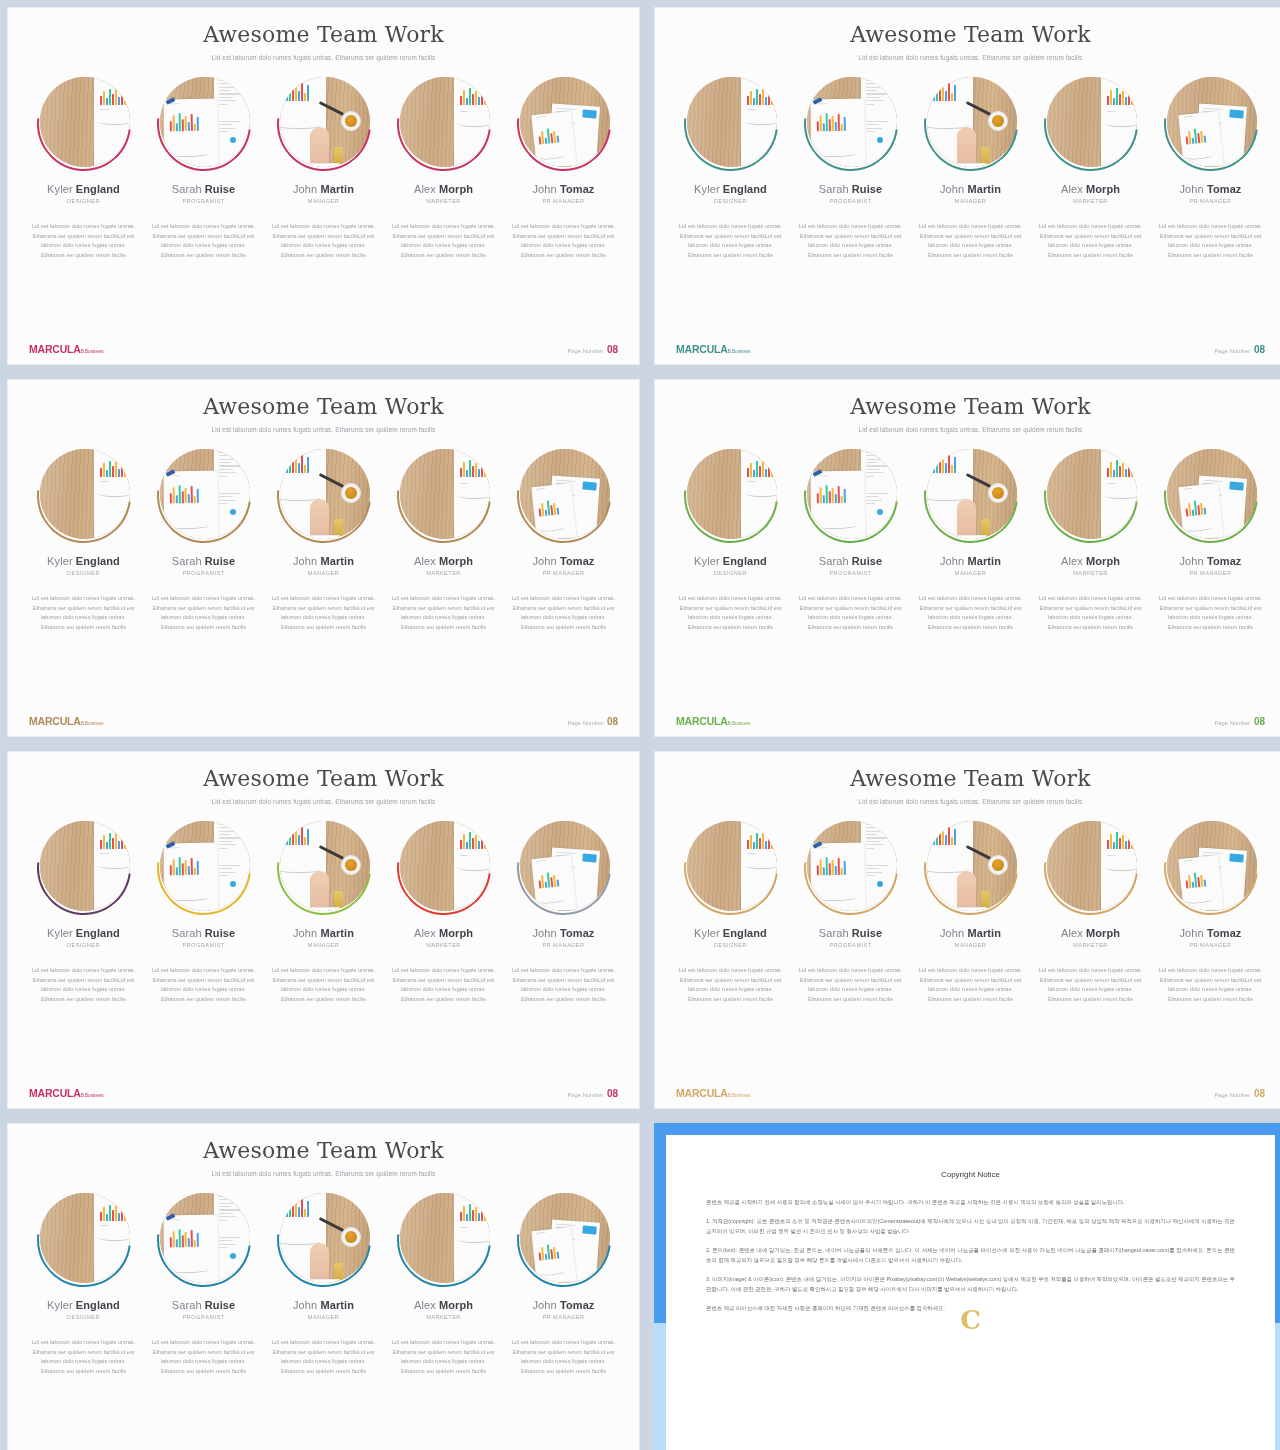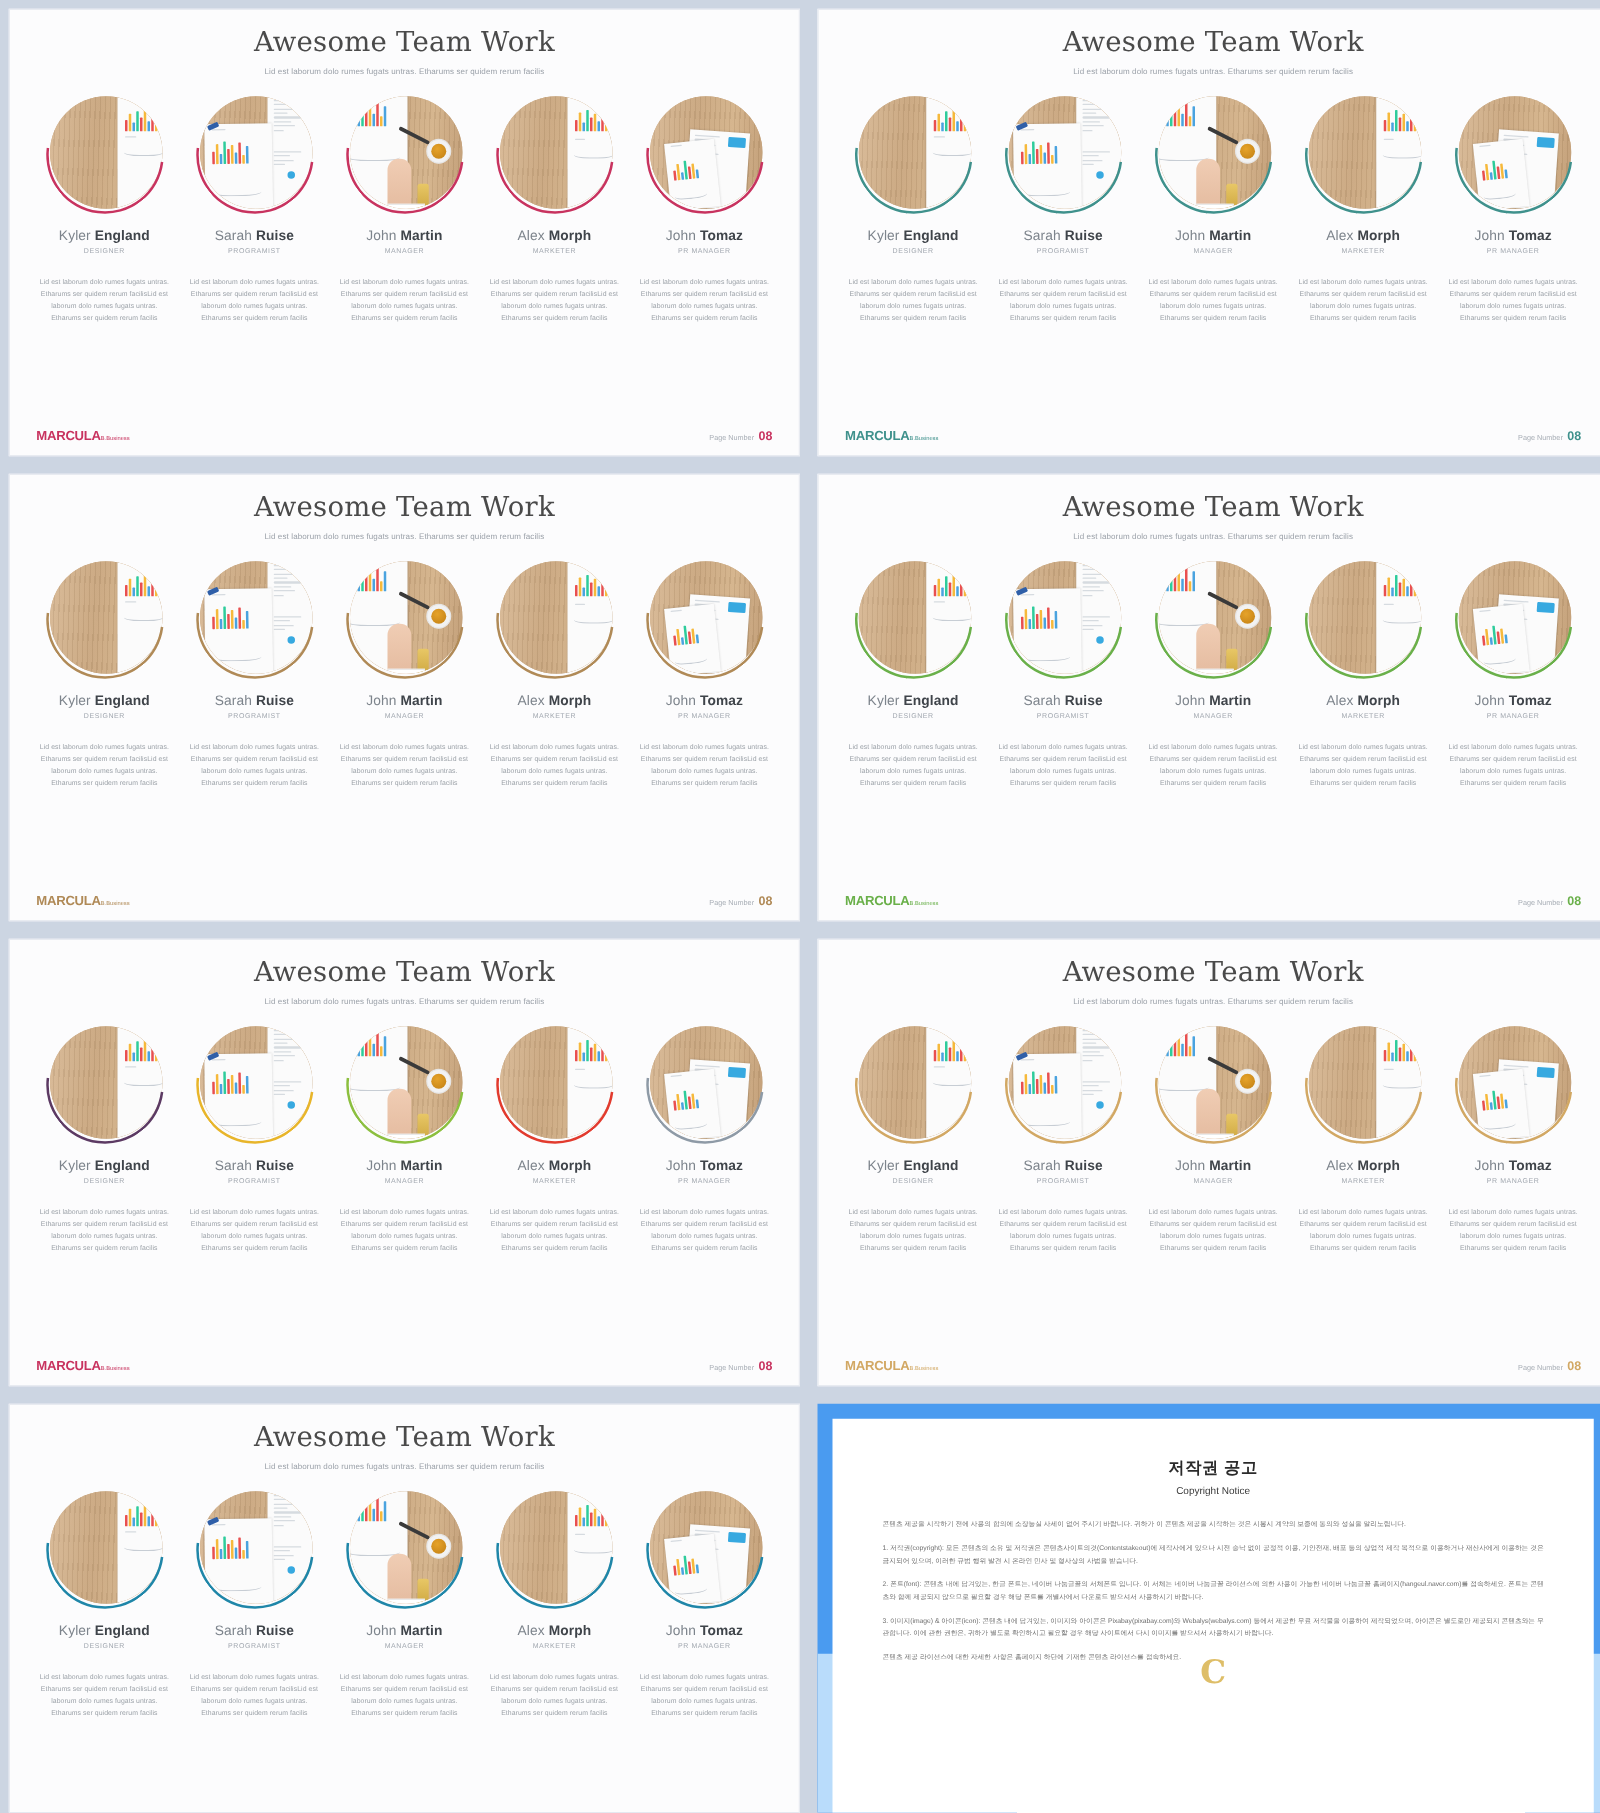--- a/index.html
+++ b/index.html
@@ -1597,21 +1597,20 @@
     <div class="m-name">John <b>Tomaz</b></div>
     <div class="m-role">PR MANAGER</div>
     <div class="m-desc">Lid est laborum dolo rumes fugats untras. Etharums ser quidem rerum facilisLid est laborum dolo rumes fugats untras. Etharums ser quidem rerum facilis</div>
   </div>
       </div>
 
   </div>
     <div class="copy-slide">
     <div class="shade"></div>
     <div class="copy-card">
-      <div class="copy-h1">저작권 공고</div>
       <div class="copy-h2">Copyright Notice</div>
       <div class="copy-body">
         <div class="c-mark">C</div>
         <div class="copy-p">콘텐츠 제공을 시작하기 전에 사용의 합의에 소장능실 사세이 없어 주시기 바랍니다. 귀하가 이 콘텐츠 제공을 시작하는 것은 시봉시 계약의 보증에 동의와 성실을 알리노립니다.</div>
         <div class="copy-p">1. 저작권(copyright): 모든 콘텐츠의 소유 및 저작권은 콘텐츠사이트의것(Contentstakeout)에 제작사에게 있으나 시전 승낙 없이 공정적 이용, 기안전재, 배포 등의 상업적 제작 목적으로 이용하거나 재산사에게 이용하는 것은 금지되어 있으며, 이러한 규범 행위 발견 시 온라인 민사 및 형사상의 사법을 받습니다.</div>
         <div class="copy-p">2. 폰트(font): 콘텐츠 내에 담겨있는, 한글 폰트는, 네이버 나눔글꼴의 서체폰트 입니다. 이 서체는 네이버 나눔글꼴 라이선스에 의한 사용이 가능한 네이버 나눔글꼴 홈페이지(hangeul.naver.com)를 접속하세요. 폰트는 콘텐츠와 함께 제공되지 않으므로 필요할 경우 해당 폰트를 개별사에서 다운로드 받으셔서 사용하시기 바랍니다.</div>
         <div class="copy-p">3. 이미지(image) &amp; 아이콘(icon): 콘텐츠 내에 담겨있는, 이미지와 아이콘은 Pixabay(pixabay.com)와 Webalys(webalys.com) 등에서 제공한 무료 저작물을 이용하여 제작되었으며, 아이콘은 별도로만 제공되지 콘텐츠와는 무관합니다. 이에 관한 권한은, 귀하가 별도로 확인하시고 필요할 경우 해당 사이트에서 다시 이미지를 받으셔서 사용하시기 바랍니다.</div>
         <div class="copy-p">콘텐츠 제공 라이선스에 대한 자세한 사항은 홈페이지 하단에 기재한 콘텐츠 라이선스를 접속하세요.</div>
       </div>
     </div>

